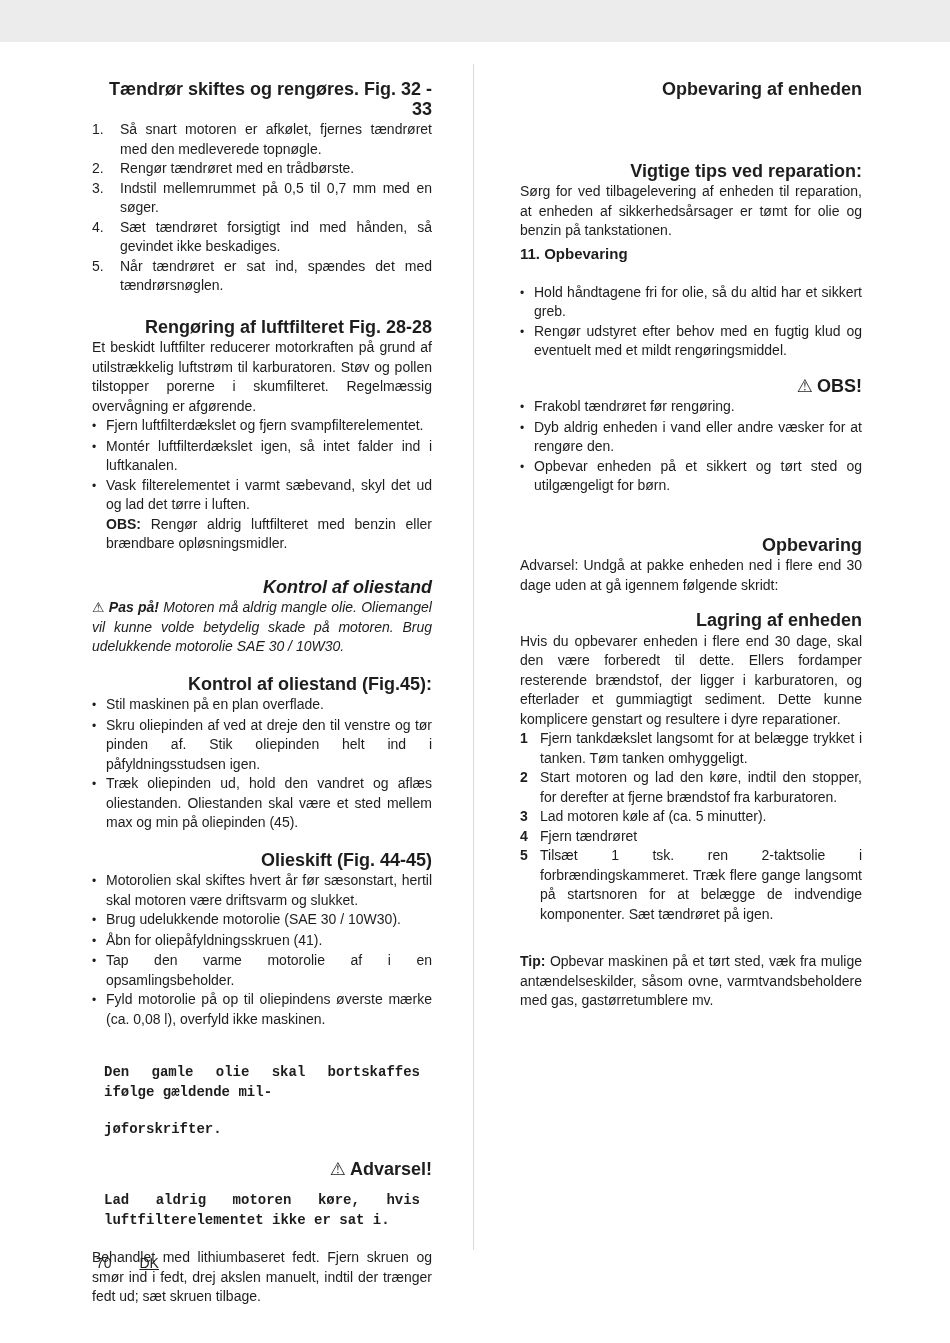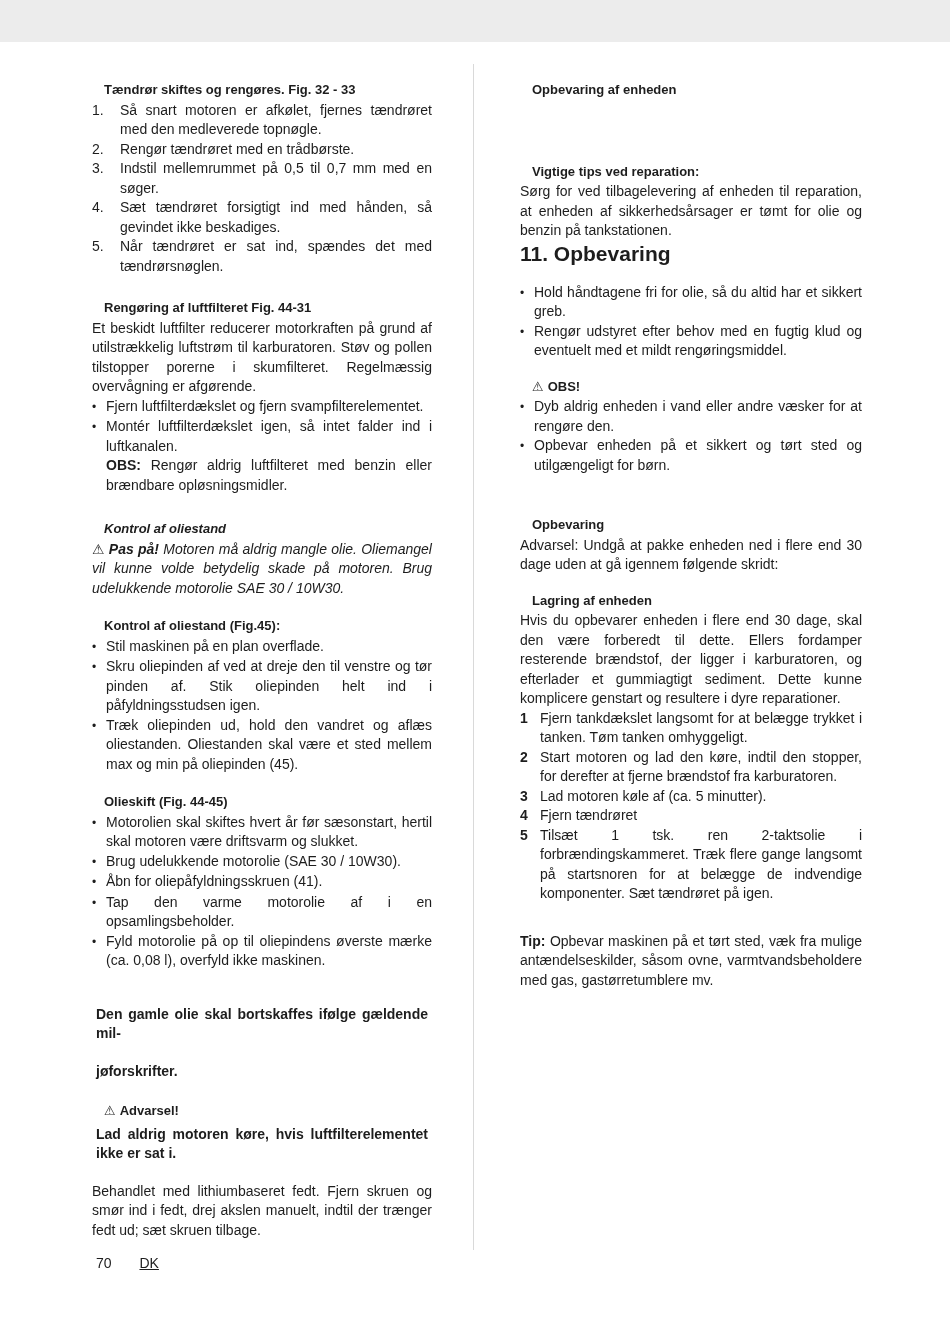--- a/index.html
+++ b/index.html
@@ -8,34 +8,34 @@
     font-family:"Liberation Sans","DejaVu Sans",sans-serif;
     color:#1d1d1d;font-size:14px;line-height:19.5px;
     -webkit-font-smoothing:antialiased;
   }
   .top-band{position:absolute;left:0;top:0;width:950px;height:42px;background:#ececec;}
   .divider{position:absolute;left:473px;top:64px;width:1px;height:1186px;background:#d9d9d9;}
   .content{position:absolute;left:92px;top:80px;display:flex;}
   .col-left{width:340px;}
   .col-right{width:342px;margin-left:88px;}
   section{margin:0;}
-  h3{font-size:13px;line-height:19.5px;font-weight:bold;margin:0 0 1px 12px;}
-  h2.chapter{font-size:21px;line-height:26px;font-weight:bold;margin:0;}
+  h3{font-size:18px;line-height:19.5px;font-weight:bold;margin:0 0 1px 12px;text-align:right;}
+  h2.chapter{font-size:15px;line-height:26px;font-weight:bold;margin:0;}
   p{margin:0;text-align:justify;}
   .numlist .row{display:flex;}
   .numlist .num{flex:none;width:28px;}
   .steps .row{display:flex;}
   .steps .num{flex:none;width:20px;font-weight:bold;}
   .row .txt{flex:1;text-align:justify;}
   .bullets .row{display:flex;}
   .bullets .marker{flex:none;width:14px;}
   .bullets .marker::before{content:"\2022";font-size:12px;}
   .note-cont{margin-left:14px;text-align:justify;}
   b,.bold{font-weight:bold;}
-  .bold-line{font-weight:bold;margin:4px;}
+  .bold-line{font-weight:bold;margin:12px;font-family:Liberation Mono, monospace;}
   .warn-icon{font-weight:normal;margin-right:4px;}
   .footer{position:absolute;left:96px;top:1254px;}
   .footer .dk{margin-left:24px;text-decoration:underline;}.mt16{margin-top:16px;}.mt18{margin-top:18px;}
   .mt20{margin-top:20px;}.mt22{margin-top:22px;}.mt24{margin-top:24px;font-style:italic;}
   .mt28{margin-top:28px;}.mt34{margin-top:34px;}.mt40{margin-top:40px;}
   .mt42{margin-top:42px;}.mt62{margin-top:62px;}
 </style>
 </head>
 <body>
 
@@ -66,30 +66,34 @@
           <span class="txt">Sæt tændrøret forsigtigt ind med hånden, så gevindet ikke beskadiges.</span>
         </div>
         <div class="row">
           <span class="num">5.</span>
           <span class="txt">Når tændrøret er sat ind, spændes det med tændrørsnøglen.</span>
         </div>
       </div>
     </section>
 
     <section class="mt22">
-      <h3>Rengøring af luftfilteret Fig. 44-31</h3>
+      <h3>Rengøring af luftfilteret Fig. 28-28</h3>
       <p>Et beskidt luftfilter reducerer motorkraften på grund af utilstrækkelig luftstrøm til karburatoren. Støv og pollen tilstopper porerne i skumfilteret. Regelmæssig overvågning er afgørende.</p>
       <div class="bullets">
         <div class="row">
           <span class="marker"></span>
           <span class="txt">Fjern luftfilterdækslet og fjern svampfilterelementet.</span>
         </div>
         <div class="row">
           <span class="marker"></span>
           <span class="txt">Montér luftfilterdækslet igen, så intet falder ind i luftkanalen.</span>
+        </div>
+        <div class="row">
+          <span class="marker"></span>
+          <span class="txt">Vask filterelementet i varmt sæbevand, skyl det ud og lad det tørre i luften.</span>
         </div>
         <p class="note-cont">
           <b>OBS:</b><span> Rengør aldrig luftfilteret med benzin eller brændbare opløsningsmidler.</span>
         </p>
       </div>
     </section>
 
     <section class="mt24">
       <h3>Kontrol af oliestand</h3>
       <p>
@@ -185,20 +189,24 @@
       </div>
     </section>
 
     <section class="mt16">
       <h3>
         <span class="warn-icon">⚠</span><span>OBS!</span>
       </h3>
       <div class="bullets">
         <div class="row">
           <span class="marker"></span>
+          <span class="txt">Frakobl tændrøret før rengøring.</span>
+        </div>
+        <div class="row">
+          <span class="marker"></span>
           <span class="txt">Dyb aldrig enheden i vand eller andre væsker for at rengøre den.</span>
         </div>
         <div class="row">
           <span class="marker"></span>
           <span class="txt">Opbevar enheden på et sikkert og tørt sted og utilgængeligt for børn.</span>
         </div>
       </div>
     </section>
 
     <section class="mt40">

